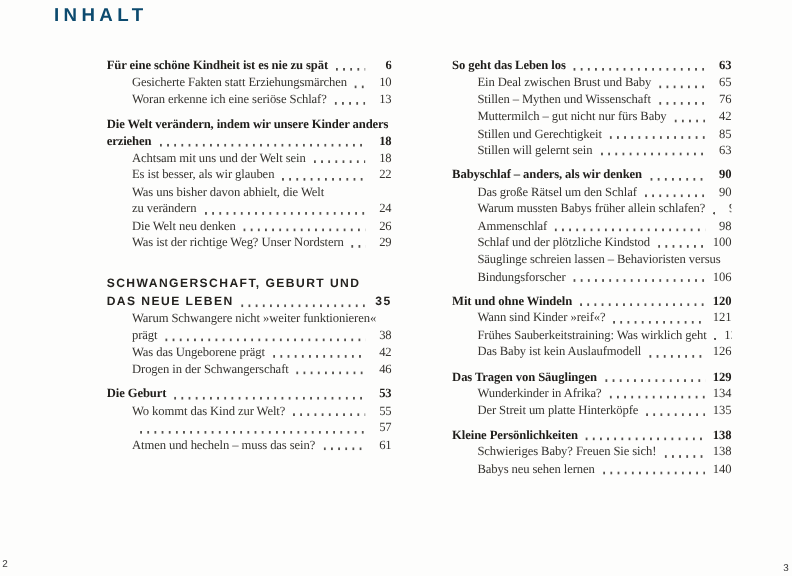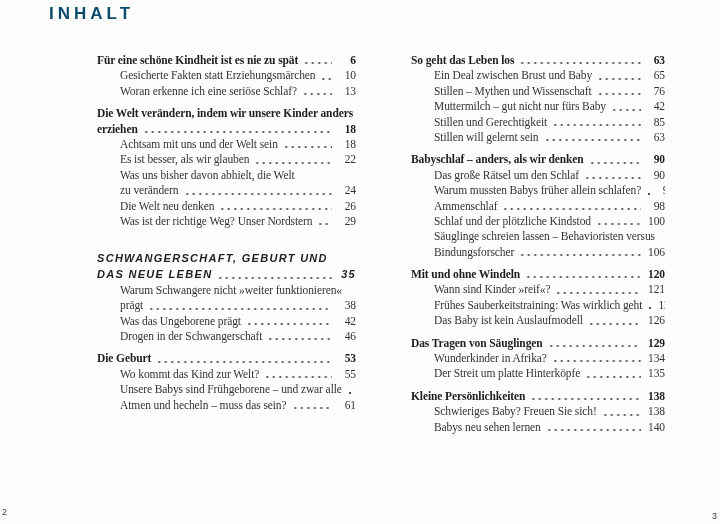--- a/index.html
+++ b/index.html
@@ -60,21 +60,20 @@
     margin-top: 7px;
   }
   .row.sub .line { padding-left: 23px; align-items: flex-end; }
   .row.part {
     font-family: "Liberation Sans", sans-serif;
     font-weight: bold;
     font-size: 11px;
     letter-spacing: 1.3px;
     color: #24221f;
     margin-top: 22px;
-    font-style: italic;
   }
   .row.part .line { height: 15.8px; line-height: 15.8px; }
   .row.part + .row.chapter { margin-top: 8px; }
   .row:first-child { margin-top: 0; }
 
   .corner-page-num {
     position: absolute;
     font-family: "Liberation Sans", sans-serif;
     font-size: 9px;
     color: #3c3c3c;
@@ -200,21 +199,20 @@
     </div>
     <div class="row sub">
       <div class="line last">
         <span class="t">Wo kommt das Kind zur Welt?</span>
         <span class="dots"></span>
         <span class="pg">55</span>
       </div>
     </div>
     <div class="row sub">
       <div class="line last">
-        <span class="t">Unsere Babys sind Frühgeborene – und zwar alle</span>
         <span class="dots"></span>
         <span class="pg">57</span>
       </div>
     </div>
     <div class="row sub">
       <div class="line last">
         <span class="t">Atmen und hecheln – muss das sein?</span>
         <span class="dots"></span>
         <span class="pg">61</span>
       </div>

